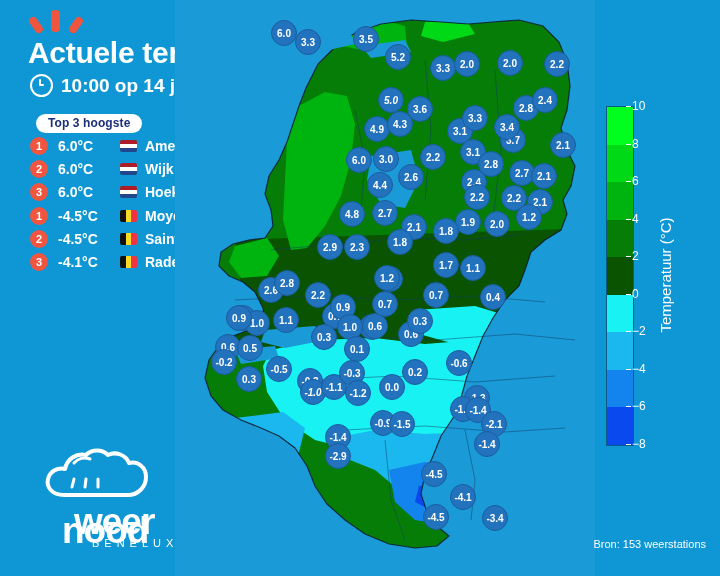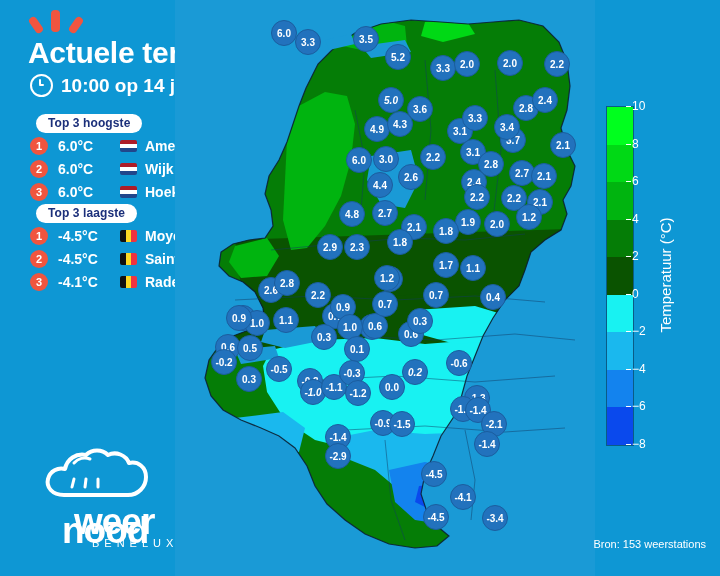--- a/index.html
+++ b/index.html
@@ -141,21 +141,20 @@
             <i></i>
             <i></i>
             <i></i>
           </span>
           <span class="rank-place">Hoek van Holland</span>
         </div>
       </div>
   </div>
 
   <div class="top3 laagste">
-    <div class="badge">Top 3 laagste</div>
     <div id="list-low">
         <div class="rank-row">
           <span class="rank-num">1</span>
           <span class="rank-temp">-4.5°C</span>
           <span class="flag be">
             <i></i>
             <i></i>
             <i></i>
           </span>
           <span class="rank-place">Moyen-Chiny</span>
@@ -325,21 +324,21 @@
         <div class="st" style="left: 82px; top: 323px;">1.0</div>
         <div class="st" style="left: 64px; top: 318px;">0.9</div>
         <div class="st" style="left: 53px; top: 347px;">0.6</div>
         <div class="st" style="left: 75px; top: 348px;">0.5</div>
         <div class="st" style="left: 175px; top: 327px;">1.0</div>
         <div class="st" style="left: 200px; top: 326px;">0.6</div>
         <div class="st" style="left: 182px; top: 349px;">0.1</div>
         <div class="st" style="left: 212px; top: 278px;">1.2</div>
         <div class="st" style="left: 210px; top: 304px;">0.7</div>
         <div class="st" style="left: 245px; top: 321px;">0.3</div>
-        <div class="st" style="left: 240px; top: 372px; font-style: italic;">0.2</div>
+        <div class="st" style="left: 240px; top: 372px;">0.2</div>
         <div class="st" style="left: 217px; top: 387px;">0.0</div>
         <div class="st" style="left: 49px; top: 362px;">-0.2</div>
         <div class="st" style="left: 74px; top: 379px;">0.3</div>
         <div class="st" style="left: 104px; top: 369px;">-0.5</div>
         <div class="st" style="left: 135px; top: 381px;">-0.3</div>
         <div class="st" style="left: 138px; top: 392px; font-style: italic;">-1.0</div>
         <div class="st" style="left: 159px; top: 387px;">-1.1</div>
         <div class="st" style="left: 177px; top: 373px;">-0.3</div>
         <div class="st" style="left: 183px; top: 393px;">-1.2</div>
         <div class="st" style="left: 284px; top: 363px;">-0.6</div>

